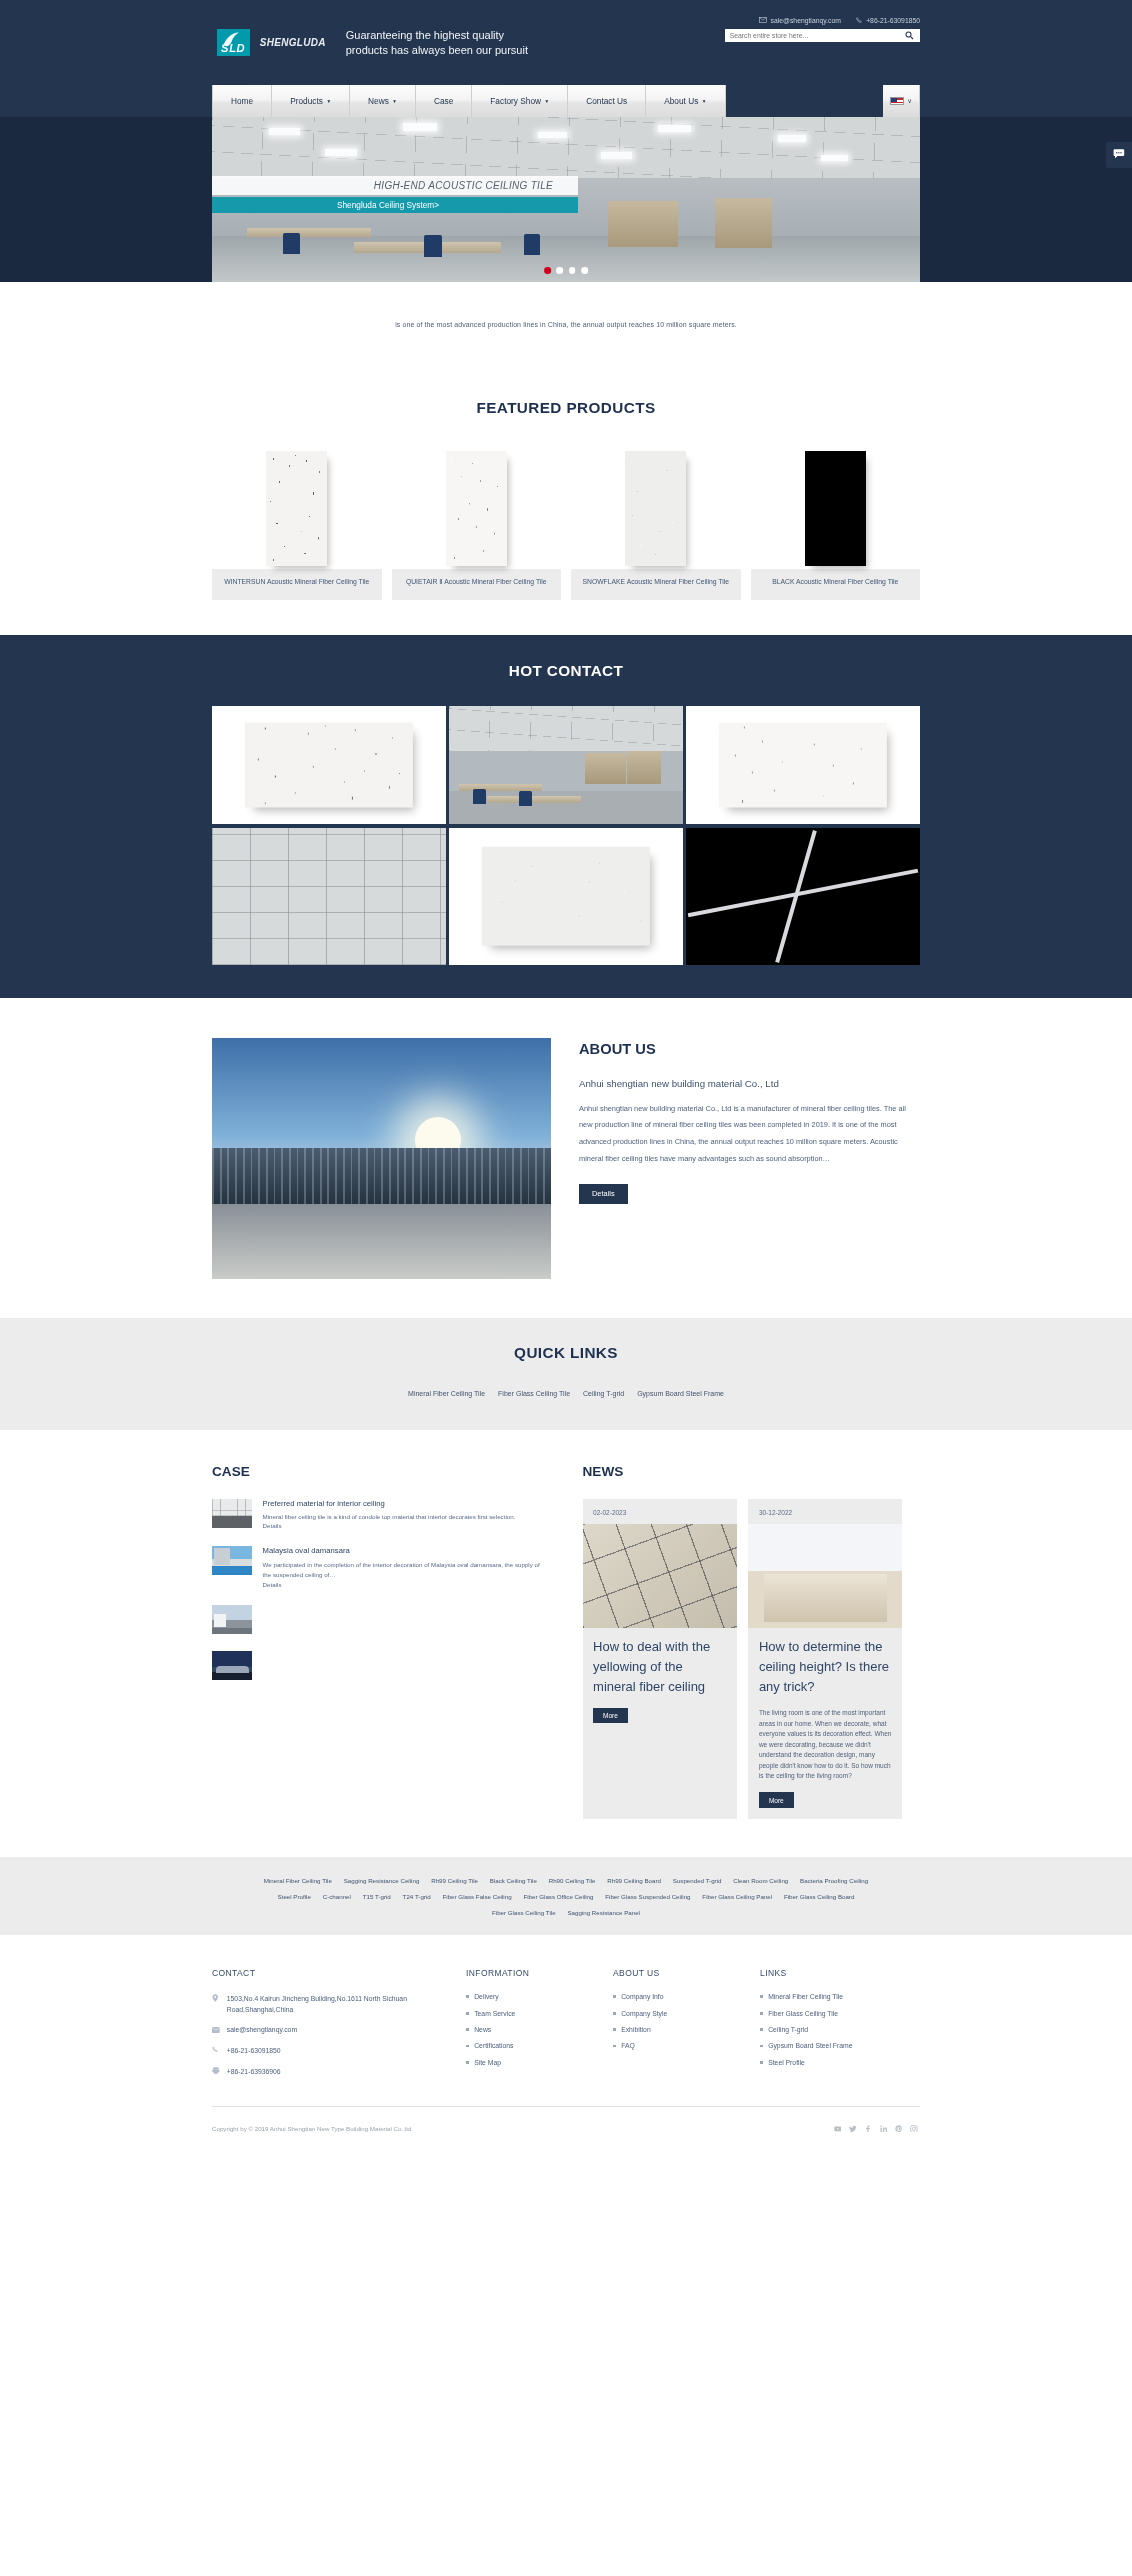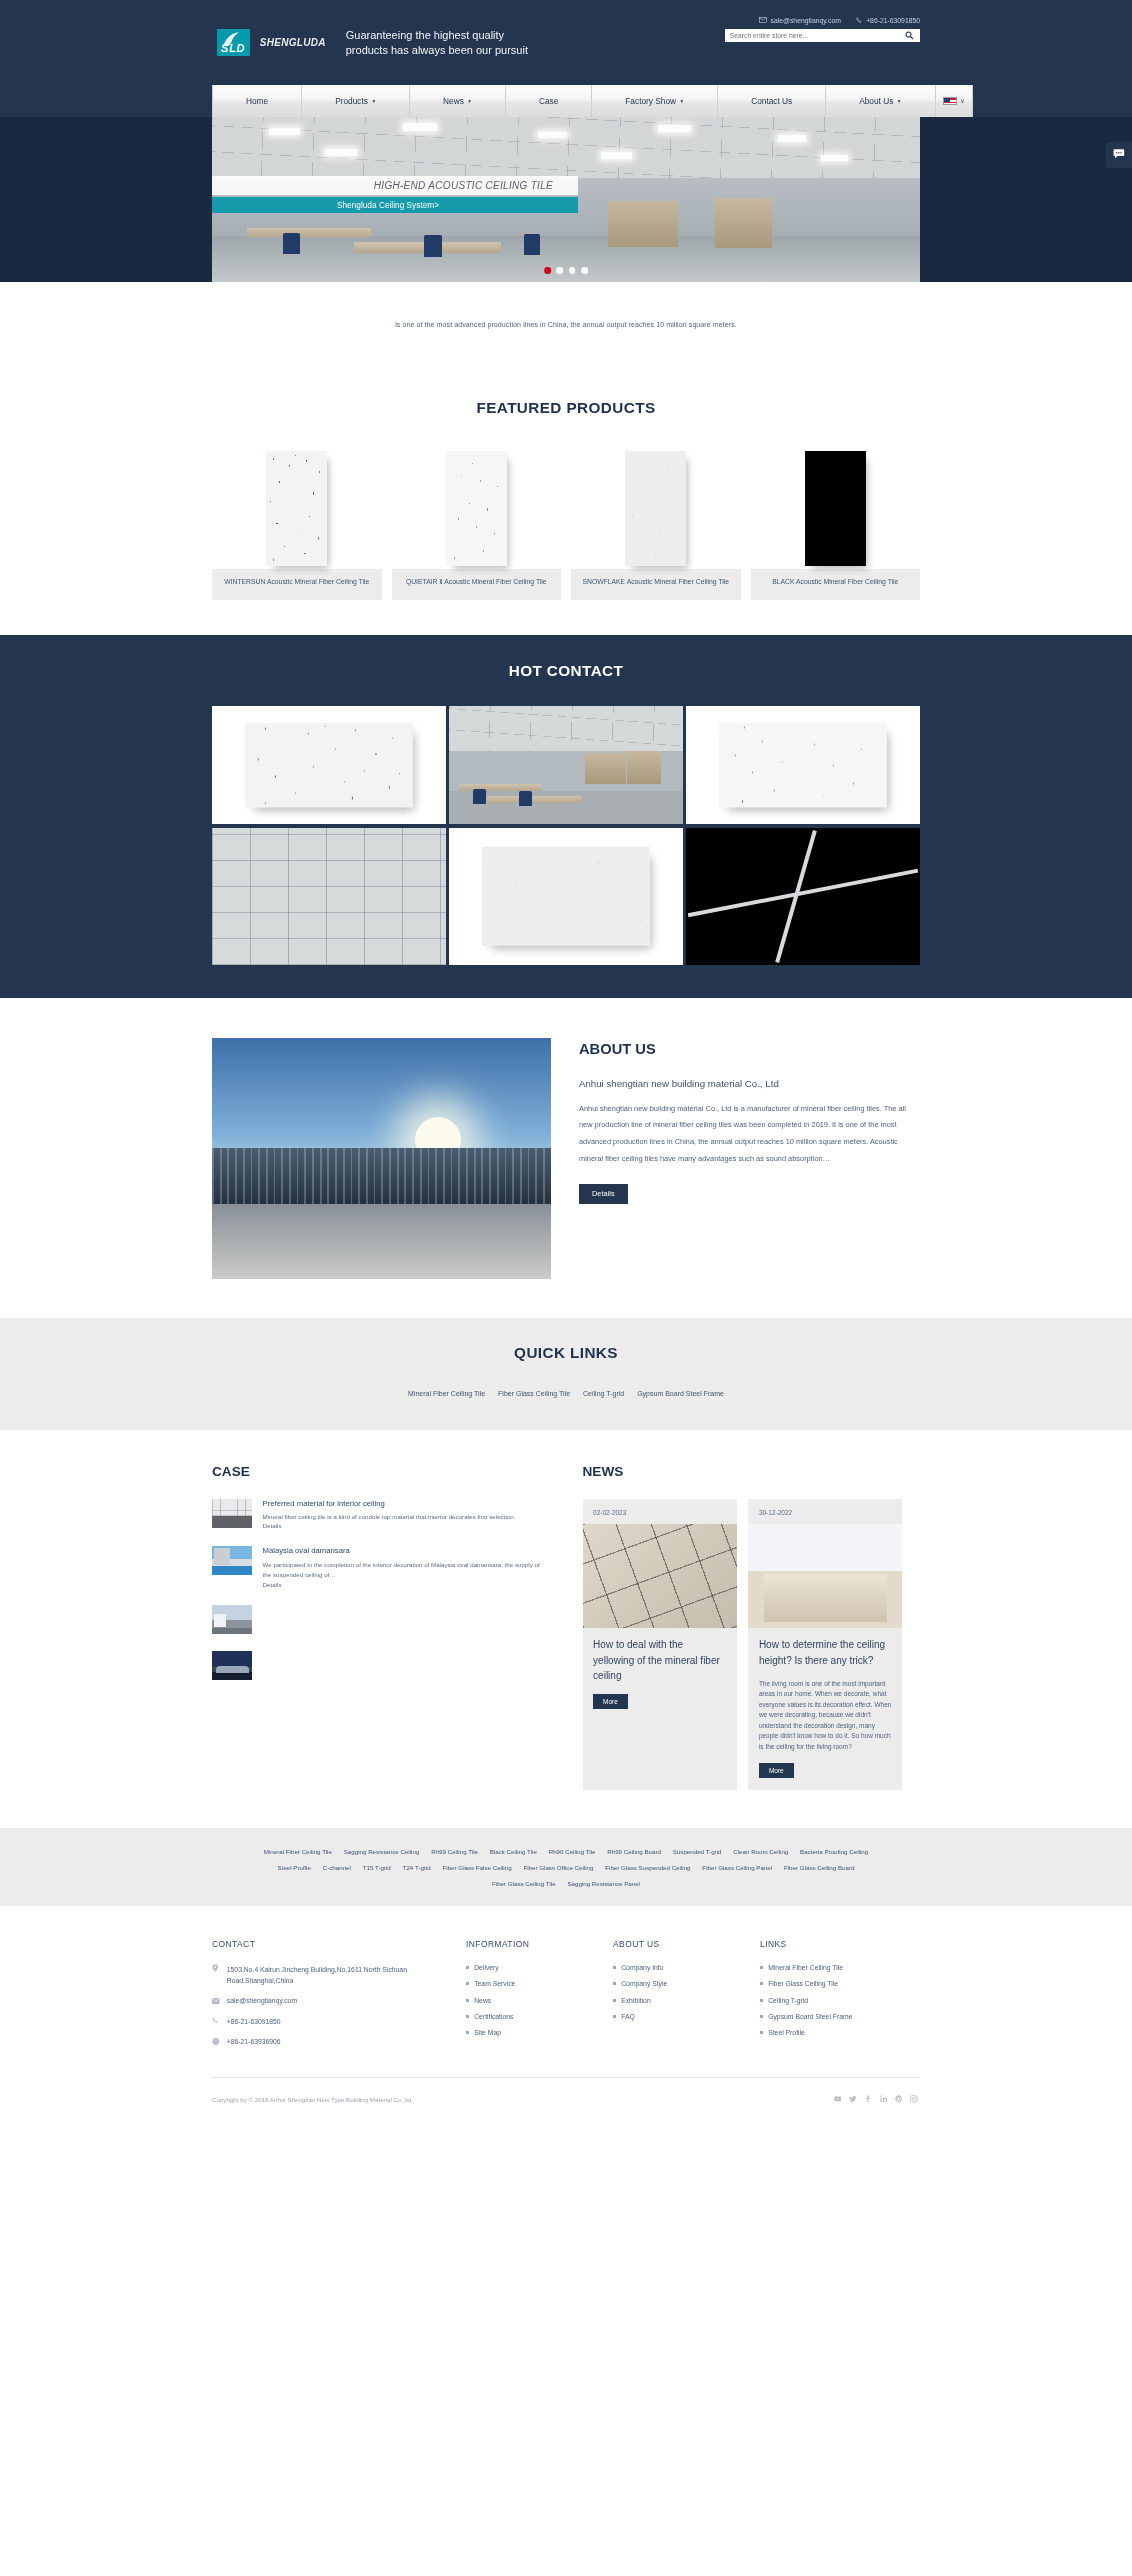--- a/index.html
+++ b/index.html
@@ -90,21 +90,21 @@
   .nav-inner {
     width: 708px; margin: 0 auto;
     display: flex; height: 32px;
   }
   .nav-item {
     background: linear-gradient(to bottom, #fdfdfd 0%, #f4f4f4 45%, #e6e6e6 55%, #dcdcdc 100%);
     border-right: 0.6px solid #cfcfcf;
     color: #24364f;
     font-size: 8.3px;
     display: flex; align-items: center; justify-content: center;
-    padding: 0 33px;
+    padding: 0 18px;
     cursor: pointer;
     white-space: nowrap;
   }
   .nav-item:first-child { border-left: 0.6px solid #cfcfcf; }
   .nav-item .caret { margin-left: 3.5px; font-size: 4.7px; }
   .nav-flag {
     background: linear-gradient(to bottom, #fdfdfd 0%, #f4f4f4 45%, #e6e6e6 55%, #dcdcdc 100%);
     border-right: 0.6px solid #cfcfcf;
     display: flex; align-items: center; justify-content: center;
     padding: 0 7px; gap: 3.5px; cursor: pointer;
@@ -405,21 +405,21 @@
       linear-gradient(135deg, #ded8ca, #c4bdad);
   }
   .ni2 {
     background: linear-gradient(to bottom, #f3f5f8 0 45%, #e3dacb 45% 100%);
   }
   .ni2::after {
     content:""; position:absolute; left:10%; top:48%; width:80%; height:46%;
     background: linear-gradient(to bottom, #ece4d6, #cfc3ae);
   }
   .news-body { padding: 9.4px 10.6px 11.8px 10.6px; }
-  .news-title { font-size: 10px; color: #2f4566; line-height: 1.55; margin-bottom: 10.6px; }
+  .news-title { font-size: 13px; color: #2f4566; line-height: 1.55; margin-bottom: 10.6px; }
   .news-desc { font-size: 6.5px; color: #4d5f7a; line-height: 1.62; margin-bottom: 10.6px; }
   .btn-more {
     display: inline-block; background: #24364f; color: #fff;
     font-size: 6.5px; padding: 4.1px 10px; border: none; cursor: pointer;
     font-family: "Liberation Sans", sans-serif;
   }
 
   
   .tagstrip { background: #ececec; padding: 20px 0 19px 0; }
   .tagrow {

